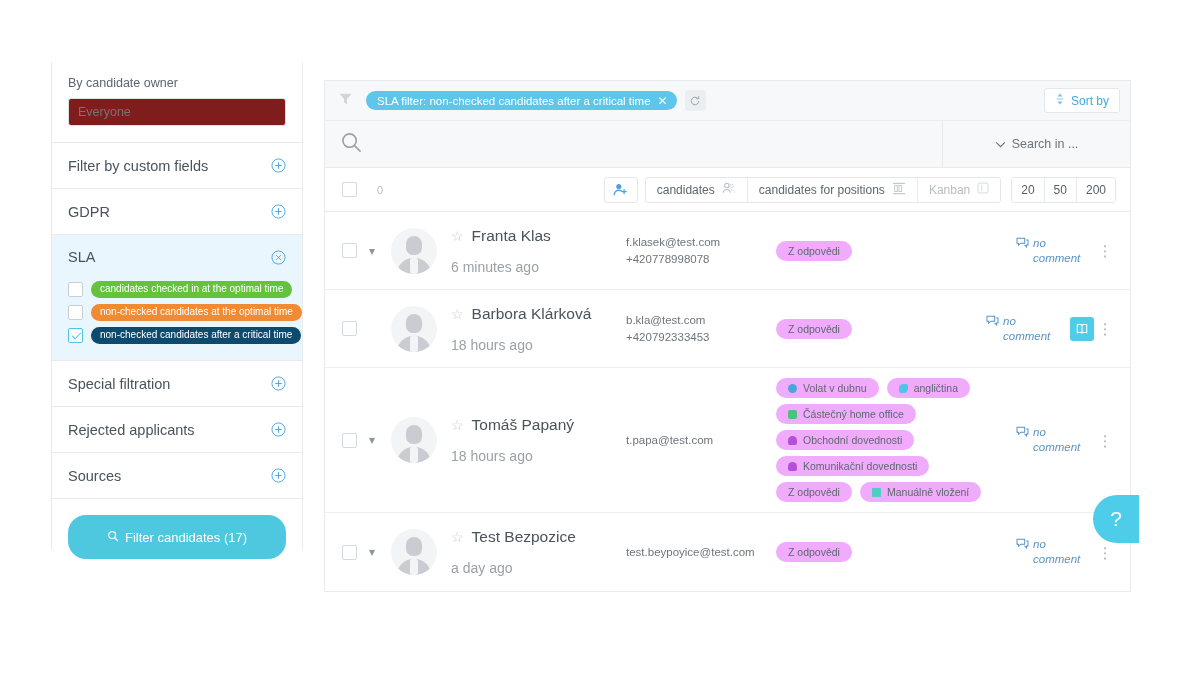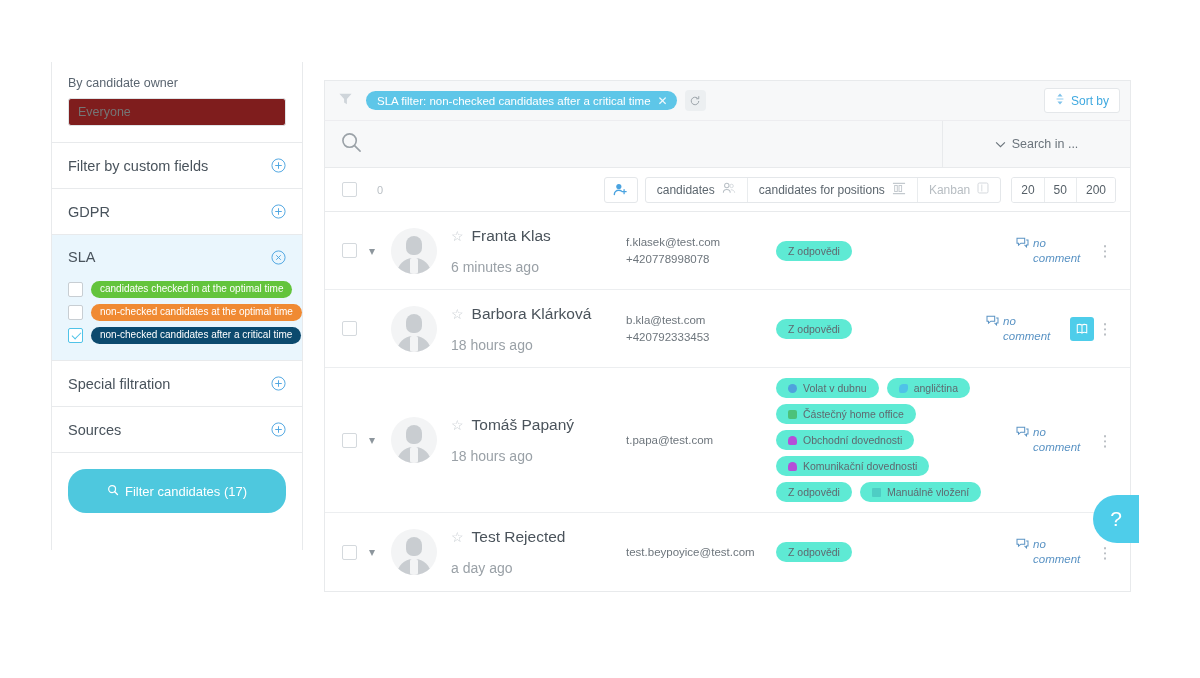--- a/index.html
+++ b/index.html
@@ -202,21 +202,21 @@
   }
   .col-name { width: 175px; flex: 0 0 auto; }
   .name-line { display: flex; align-items: center; gap: 8px; }
   .star { color: #c6ccd1; font-size: 14px; cursor: pointer; }
   .cand-name { font-size: 15.5px; color: #4a535b; }
   .cand-time { font-size: 14px; color: #9aa1a7; margin-top: 14px; }
   .col-contact { width: 150px; flex: 0 0 auto; font-size: 11.5px; color: #6d757c; line-height: 17px; }
   .col-tags { flex: 1; display: flex; flex-wrap: wrap; gap: 6px 8px; align-content: center; padding-right: 8px; }
   .tag {
     display: inline-flex; align-items: center; gap: 6px;
-    background: #5eead4; border-radius: 11px;
+    background: #f0abfc; border-radius: 11px;
     padding: 4px 12px; font-size: 10.5px; color: #5f686f; white-space: nowrap;
   }
   .tag .dot { width: 9px; height: 9px; border-radius: 2px; display:block; }
   .col-comment {
     width: 78px; flex: 0 0 auto; font-size: 11.5px; color: #5a93c4;
     font-style: italic; line-height: 15px; cursor: pointer;
   }
   .book-btn {
     width: 24px; height: 24px; border-radius: 3px; background: #4ecdea;
     display: flex; align-items: center; justify-content: center;
@@ -296,20 +296,29 @@
     <div class="side-section">
       <span class="side-section-title">Special filtration</span>
       <span>
         <svg class="circ-icon" viewBox="0 0 16 16">
             <circle cx="8" cy="8" r="7" fill="none" stroke="#4aa3e0" stroke-width="1"></circle>
             <path d="M8 4.5v7M4.5 8h7" stroke="#4aa3e0" stroke-width="1"></path>
           </svg>
       </span>
     </div>
 
+    <div class="side-section">
+      <span class="side-section-title">Rejected applicants</span>
+      <span>
+        <svg class="circ-icon" viewBox="0 0 16 16">
+            <circle cx="8" cy="8" r="7" fill="none" stroke="#4aa3e0" stroke-width="1"></circle>
+            <path d="M8 4.5v7M4.5 8h7" stroke="#4aa3e0" stroke-width="1"></path>
+          </svg>
+      </span>
+    </div>
 
     <div class="side-section">
       <span class="side-section-title">Sources</span>
       <span>
         <svg class="circ-icon" viewBox="0 0 16 16">
             <circle cx="8" cy="8" r="7" fill="none" stroke="#4aa3e0" stroke-width="1"></circle>
             <path d="M8 4.5v7M4.5 8h7" stroke="#4aa3e0" stroke-width="1"></path>
           </svg>
       </span>
     </div>
@@ -575,21 +584,21 @@
         <span class="row-cb"></span>
         <span class="row-chev">▾</span>
         <span class="avatar">
             <i class="head"></i>
             <i class="body"></i>
             <i class="tie"></i>
           </span>
         <div class="col-name">
           <div class="name-line">
             <span class="star">☆</span>
-            <span class="cand-name">Test Rejected</span>
+            <span class="cand-name">Test Bezpozice</span>
           </div>
           <div class="cand-time">a day ago</div>
         </div>
         <div class="col-contact" style="width:118px;">
           <div>test.beypoyice@test.com</div>
         </div>
         <div class="col-tags" style="padding-left:32px;">
           <span class="tag">Z odpovědi</span>
         </div>
         <div class="col-comment">

